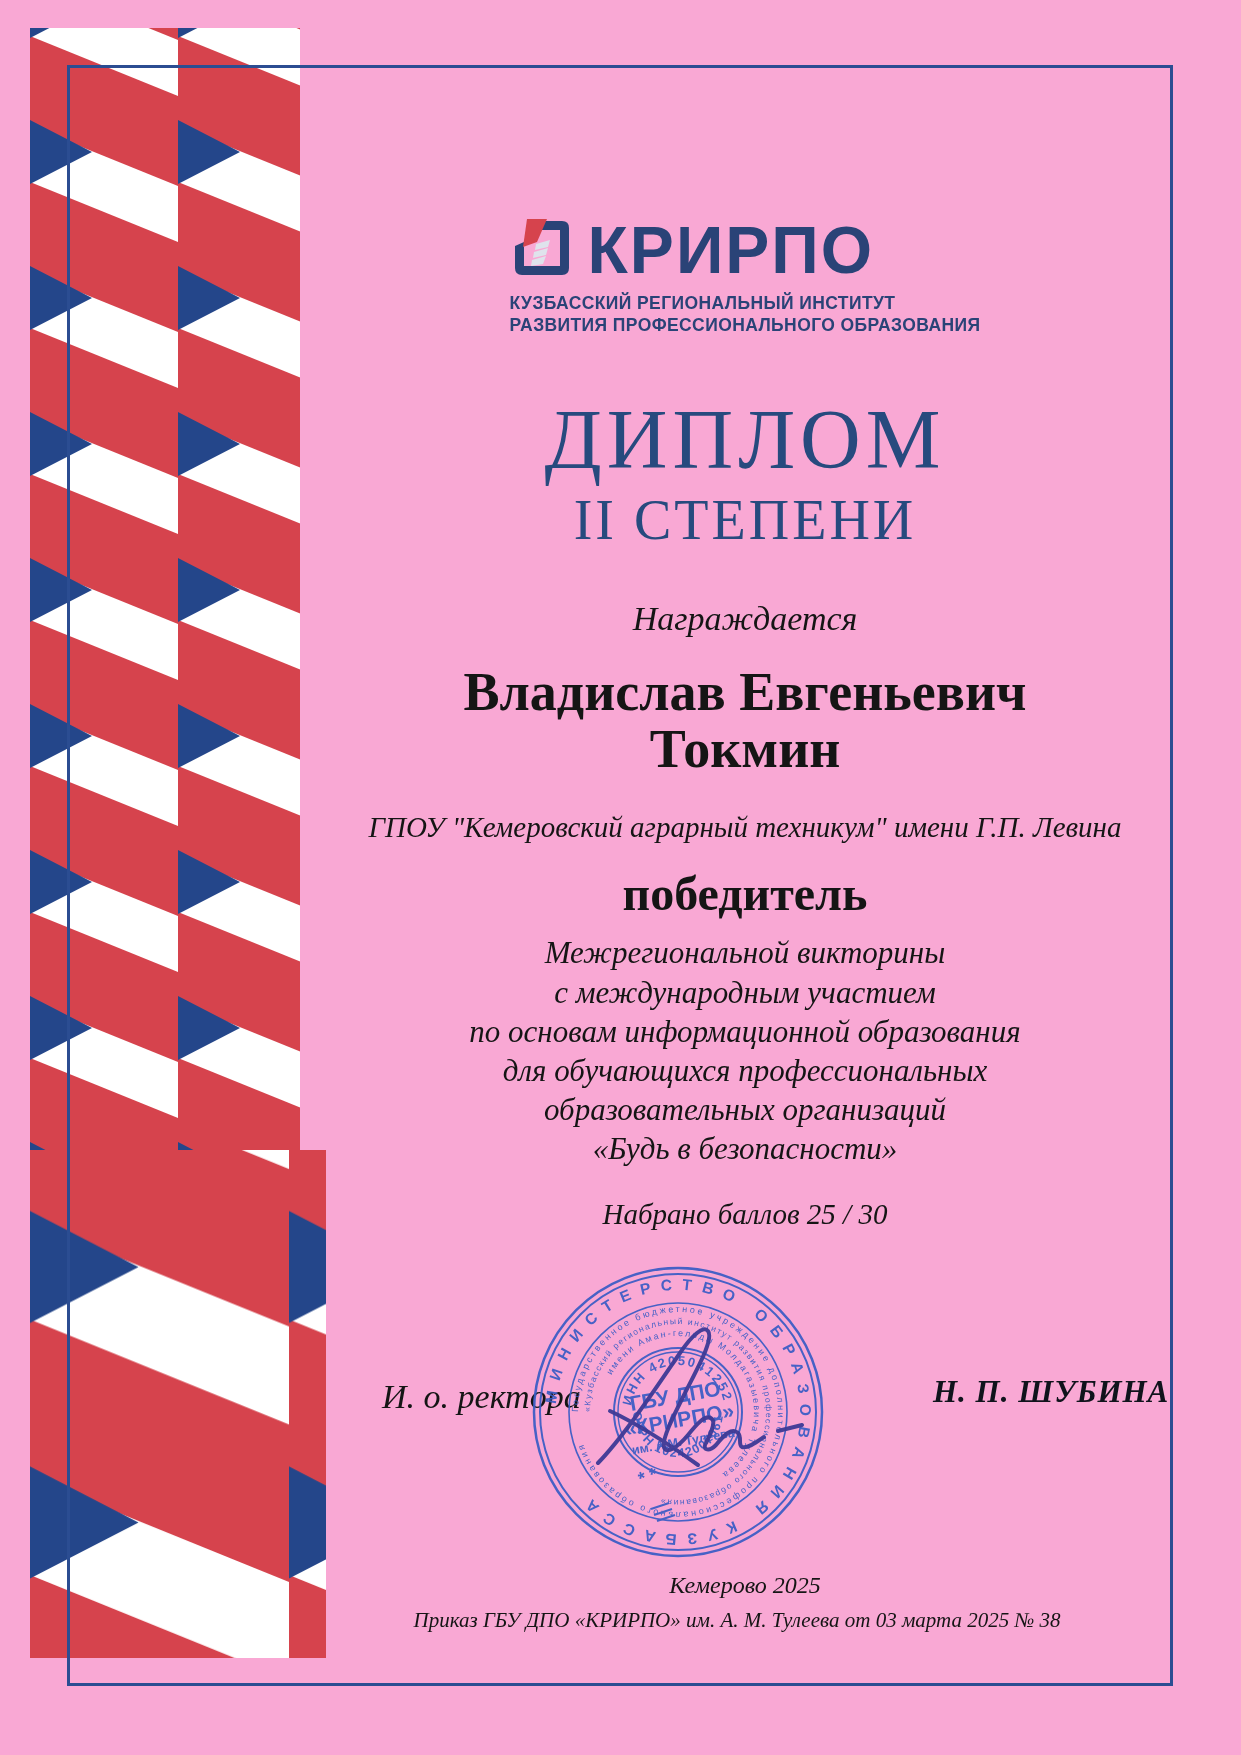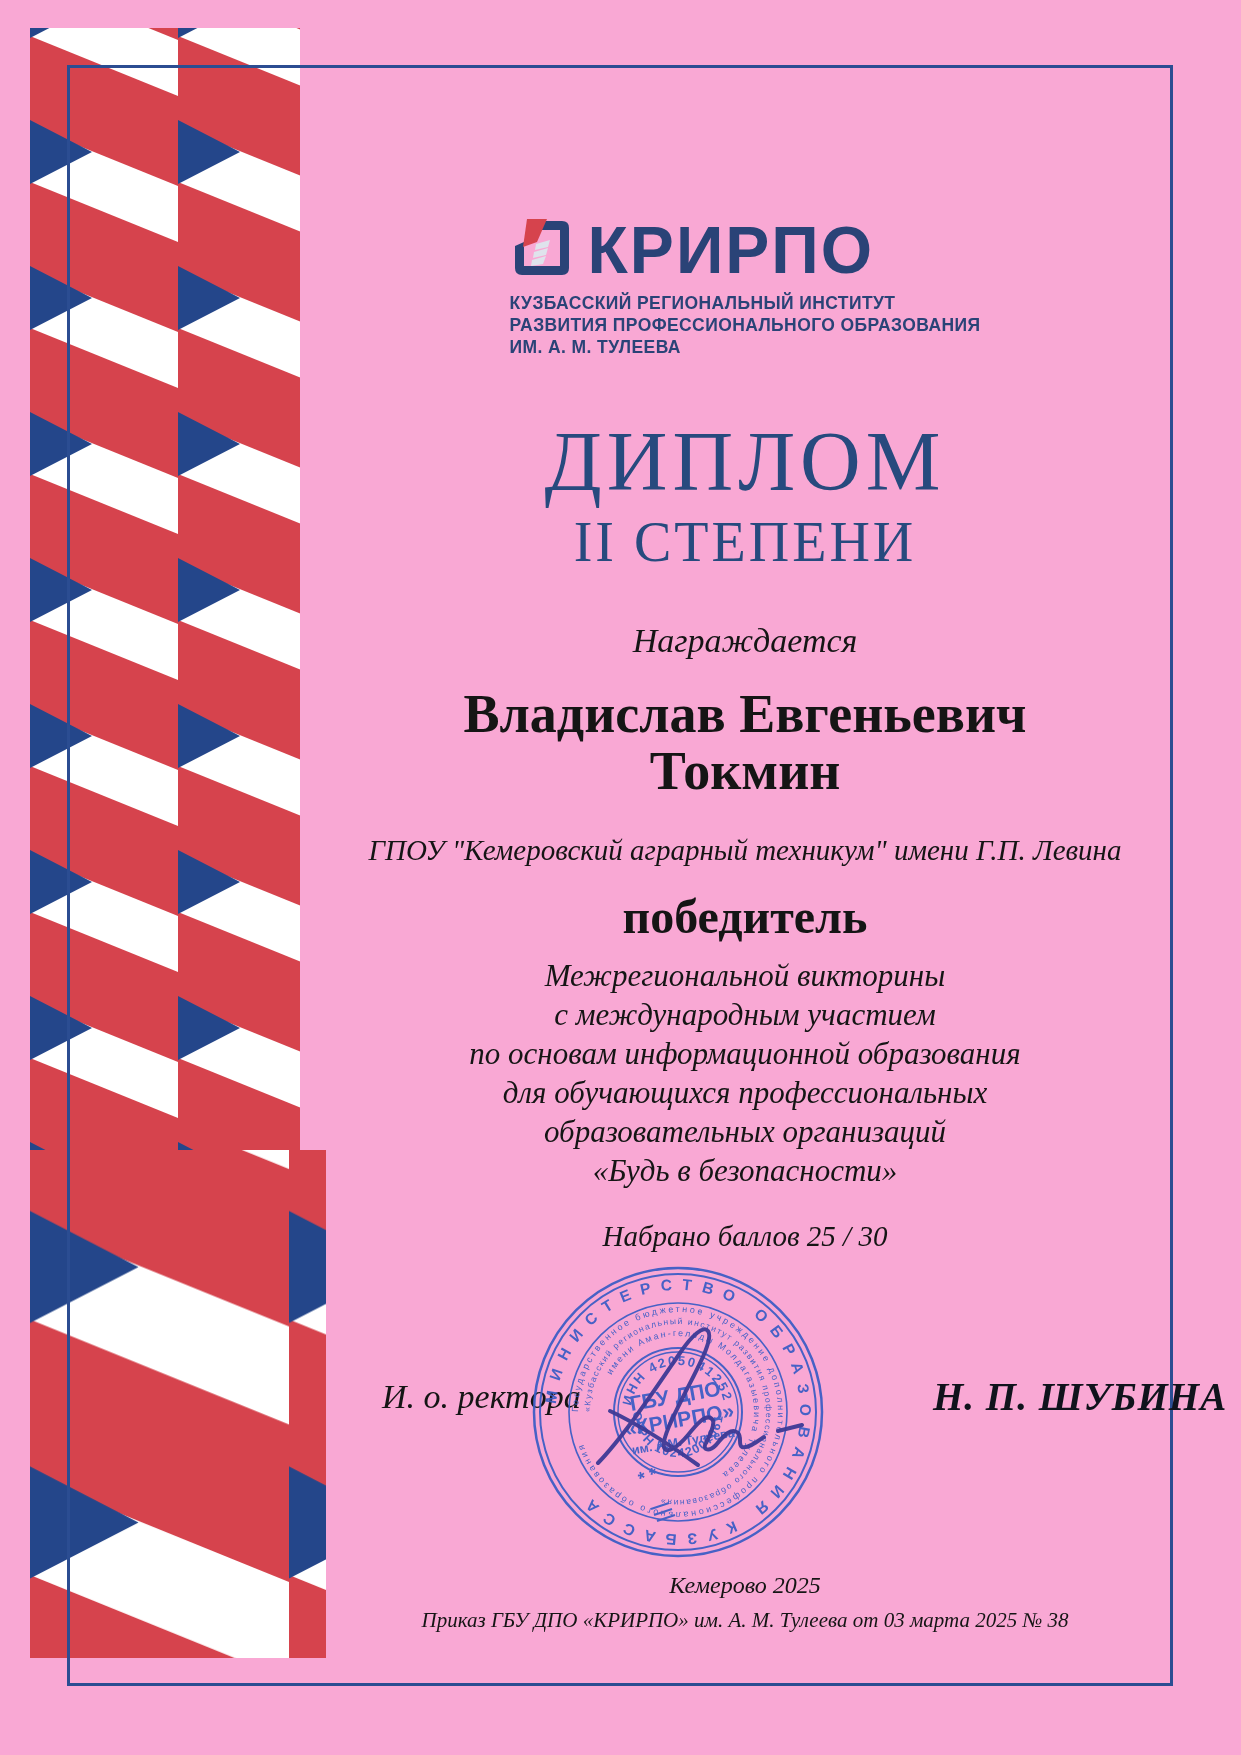--- a/index.html
+++ b/index.html
@@ -34,26 +34,26 @@
   .t-org{margin-top:34px;font-style:italic;font-size:29px;}
   .t-winner{margin-top:22px;font-weight:bold;font-size:48px;}
   .t-event{margin-top:12px;font-style:italic;font-size:31px;line-height:1.26;}
   .t-score{margin-top:30px;font-style:italic;font-size:29px;}
   .sig-role{
     position:absolute;left:382px;top:1378px;z-index:4;
     font-style:italic;font-size:34px;color:#151515;
   }
   .sig-name{
     position:absolute;left:933px;top:1374px;z-index:4;
-    font-style:italic;font-weight:bold;font-size:39px;color:#10131c;letter-spacing:1px;
+    font-style:italic;font-weight:bold;font-size:31px;color:#10131c;letter-spacing:1px;
   }
   .stamp-wrap{position:absolute;left:523px;top:1257px;z-index:5;opacity:.93;}
   .signature-wrap{position:absolute;left:580px;top:1315px;z-index:6;}
   .footer-order{
-    position:absolute;left:322px;top:1608px;width:846px;z-index:4;
+    position:absolute;left:314px;top:1608px;width:846px;z-index:4;
     text-align:center;font-style:italic;font-size:21px;
   }
   .footer-city{
     position:absolute;left:322px;top:1572px;width:846px;z-index:4;
     text-align:center;font-style:italic;font-size:24px;
   }
   svg text{font-family:"Liberation Sans", sans-serif;}
 </style>
 </head>
 <body>
@@ -96,21 +96,20 @@
             <polygon points="26,28 40,24 38,31 25,34" fill="#dfe3ec"></polygon>
             <polygon points="24,36 38,32 36,39 23,42" fill="#dfe3ec"></polygon>
             <polygon points="22,44 36,40 33,48 21,50" fill="#dfe3ec"></polygon>
           </svg>
         </span>
         <span class="logo-wordmark">КРИРПО</span>
       </div>
       <div class="logo-sub">
         <div>КУЗБАССКИЙ РЕГИОНАЛЬНЫЙ ИНСТИТУТ</div>
         <div>РАЗВИТИЯ ПРОФЕССИОНАЛЬНОГО ОБРАЗОВАНИЯ</div>
-        <div>ИМ. А. М. ТУЛЕЕВА</div>
       </div>
     </div>
 
     <div class="t-diplom">ДИПЛОМ</div>
     <div class="t-degree">II СТЕПЕНИ</div>
 
     <div class="t-awarded">Награждается</div>
 
     <div class="t-name">
       <div>Владислав Евгеньевич</div>

